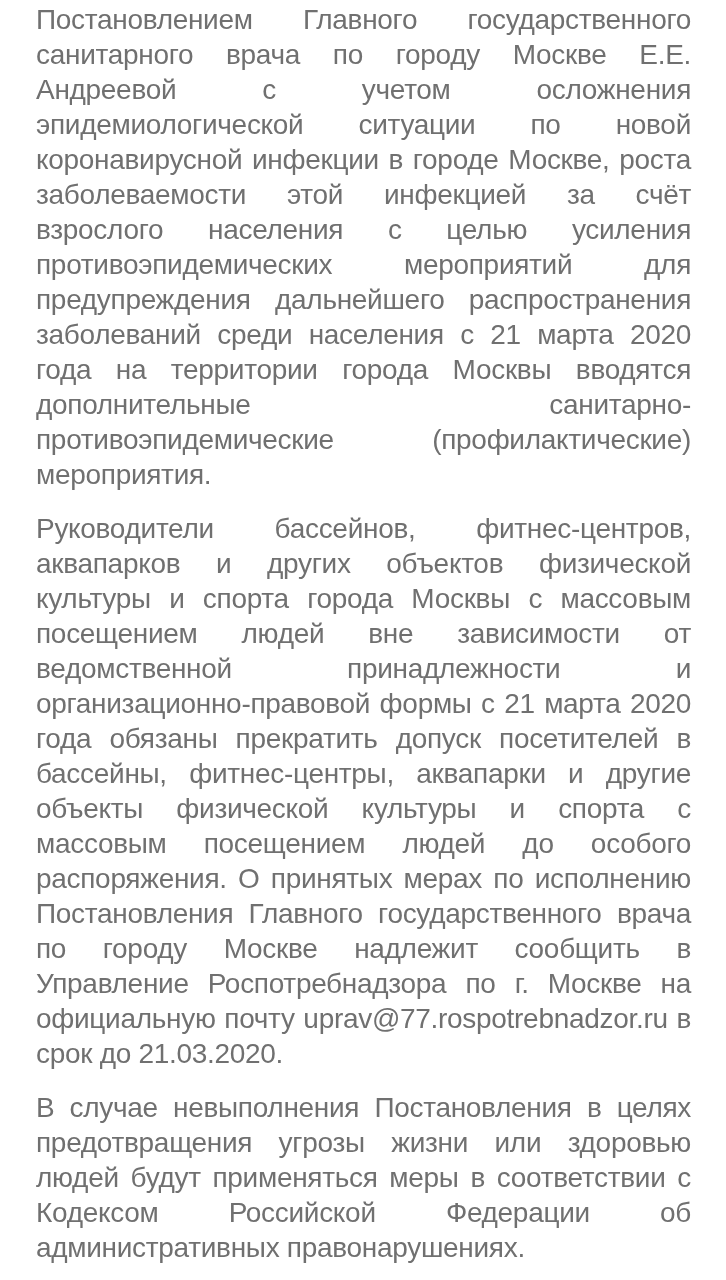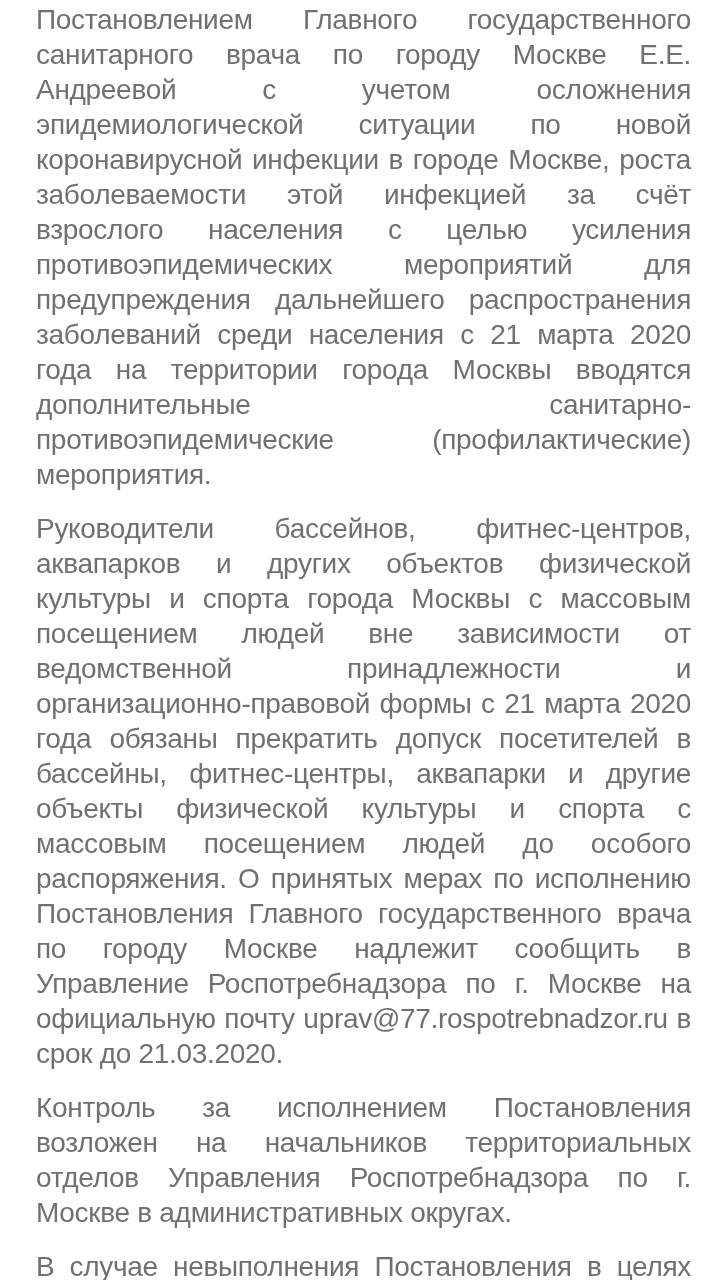--- a/index.html
+++ b/index.html
@@ -28,15 +28,14 @@
     text-align: justify;
     margin: 0 0 19px 0;
   }
 </style>
 </head>
 <body>
 
 <div class="page">
   <p class="para">Постановлением Главного государственного санитарного врача по городу Москве Е.Е. Андреевой с учетом осложнения эпидемиологической ситуации по новой коронавирусной инфекции в городе Москве, роста заболеваемости этой инфекцией за счёт взрослого населения с целью усиления противоэпидемических мероприятий для предупреждения дальнейшего распространения заболеваний среди населения с 21 марта 2020 года на территории города Москвы вводятся дополнительные санитарно-противоэпидемические (профилактические) мероприятия.</p>
   <p class="para">Руководители бассейнов, фитнес-центров, аквапарков и других объектов физической культуры и спорта города Москвы с массовым посещением людей вне зависимости от ведомственной принадлежности и организационно-правовой формы с 21 марта 2020 года обязаны прекратить допуск посетителей в бассейны, фитнес-центры, аквапарки и другие объекты физической культуры и спорта с массовым посещением людей до особого распоряжения. О принятых мерах по исполнению Постановления Главного государственного врача по городу Москве надлежит сообщить в Управление Роспотребнадзора по г. Москве на официальную почту uprav@77.rospotrebnadzor.ru в срок до 21.03.2020.</p>
-  <p class="para">Контроль за исполнением Постановления возложен на начальников территориальных отделов Управления Роспотребнадзора по г. Москве в административных округах.</p>
   <p class="para">В случае невыполнения Постановления в целях предотвращения угрозы жизни или здоровью людей будут применяться меры  в соответствии с Кодексом Российской Федерации об административных правонарушениях.</p>
 </div>
 
 </body></html>

